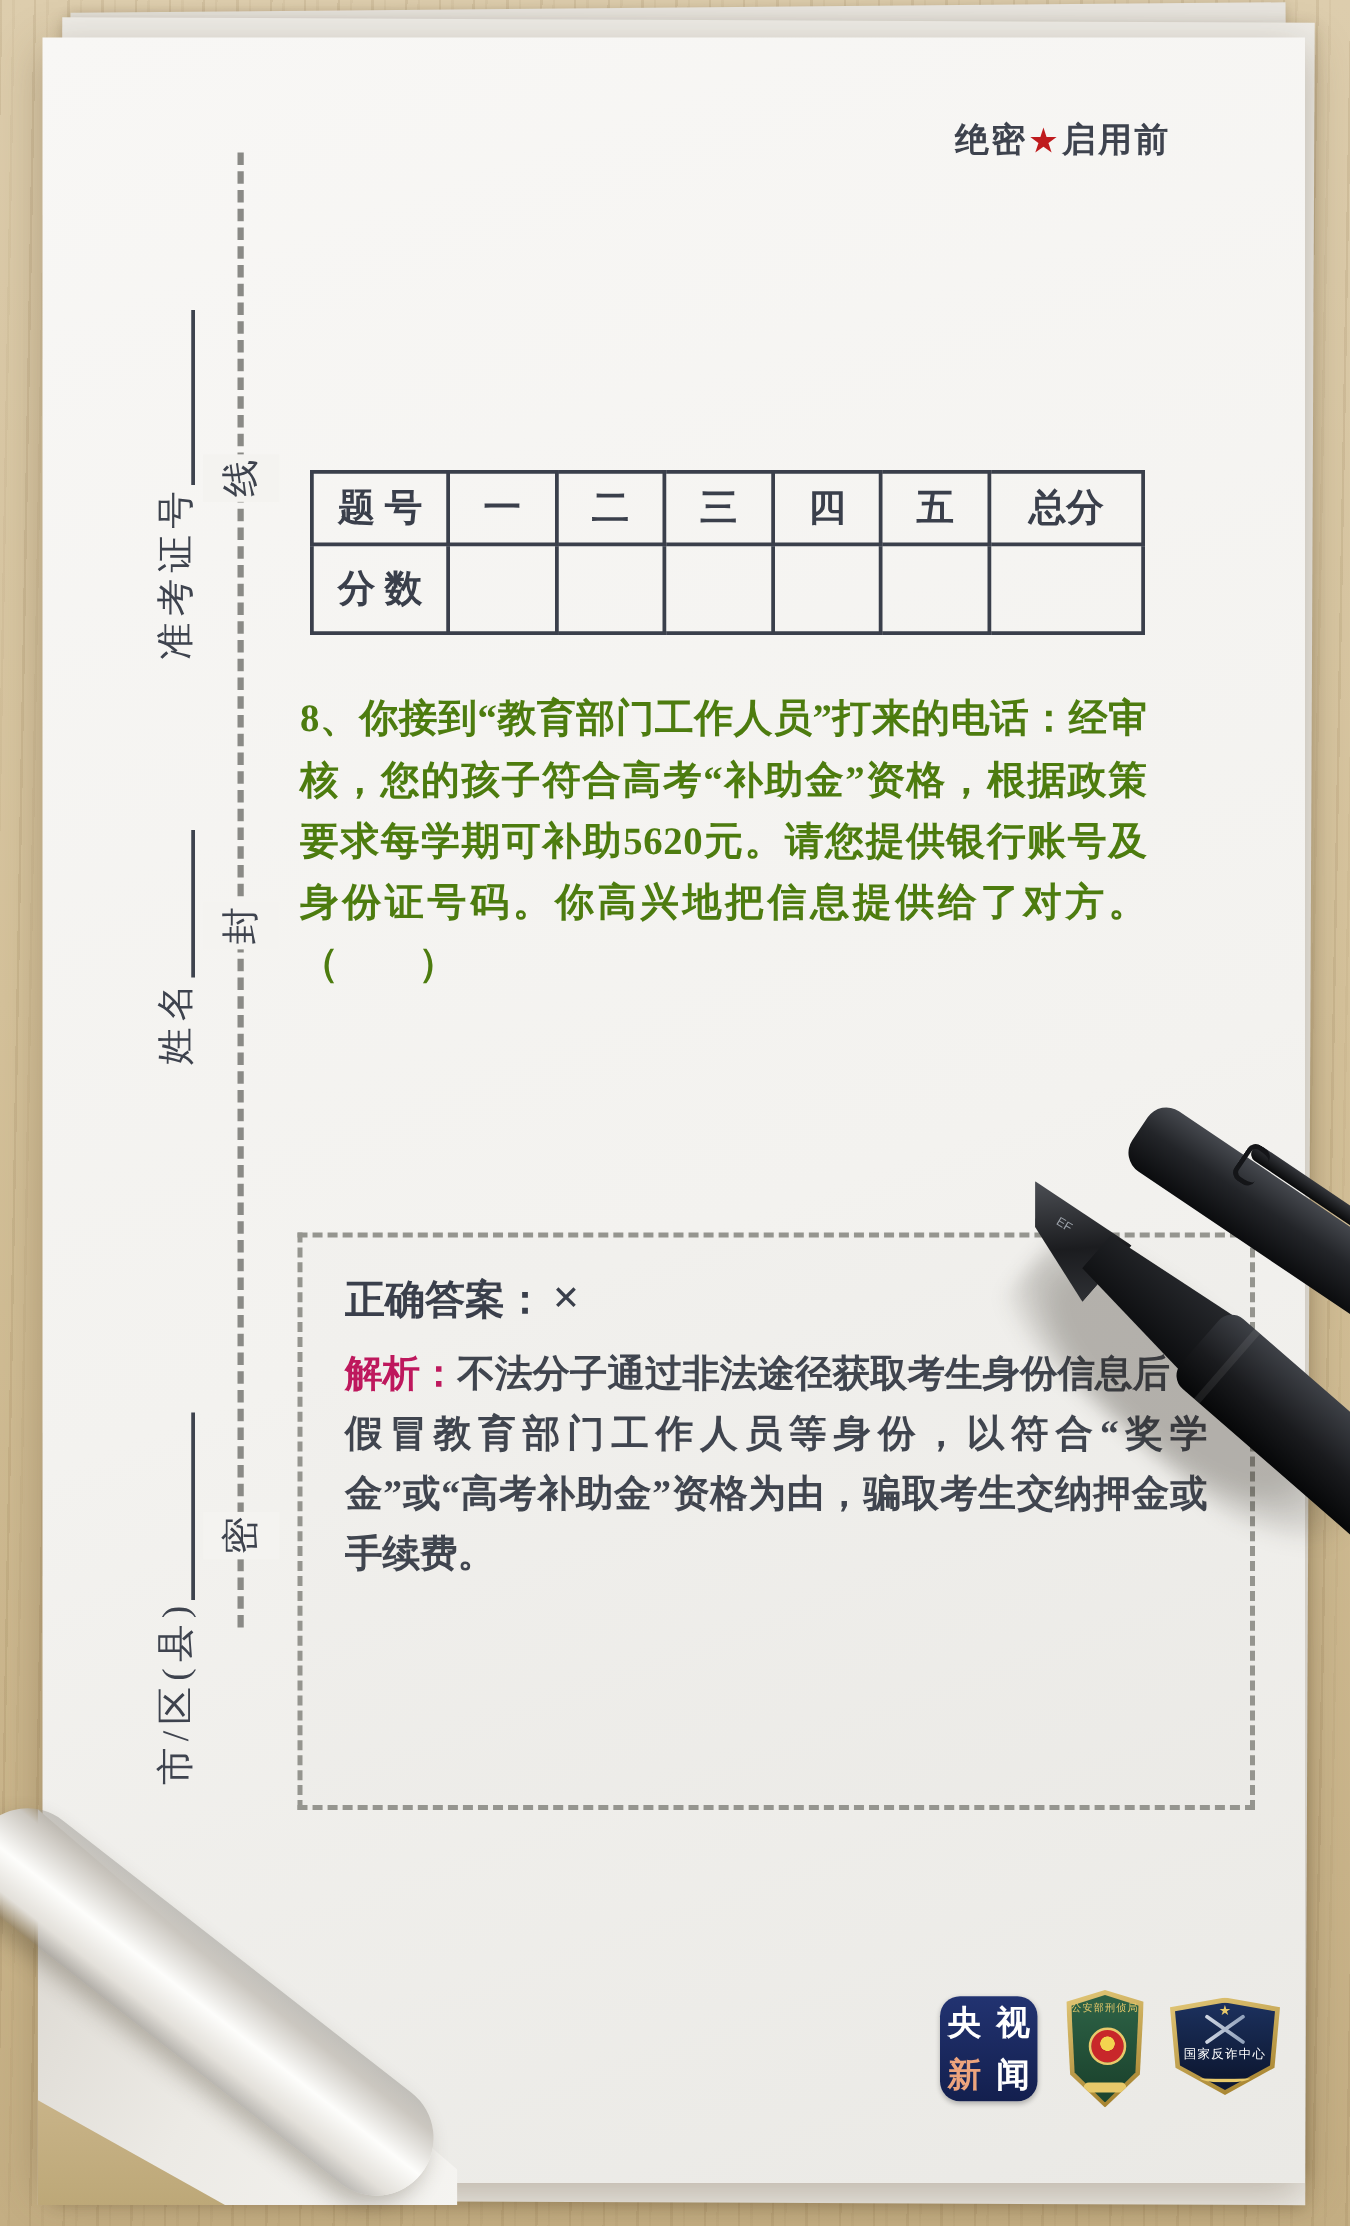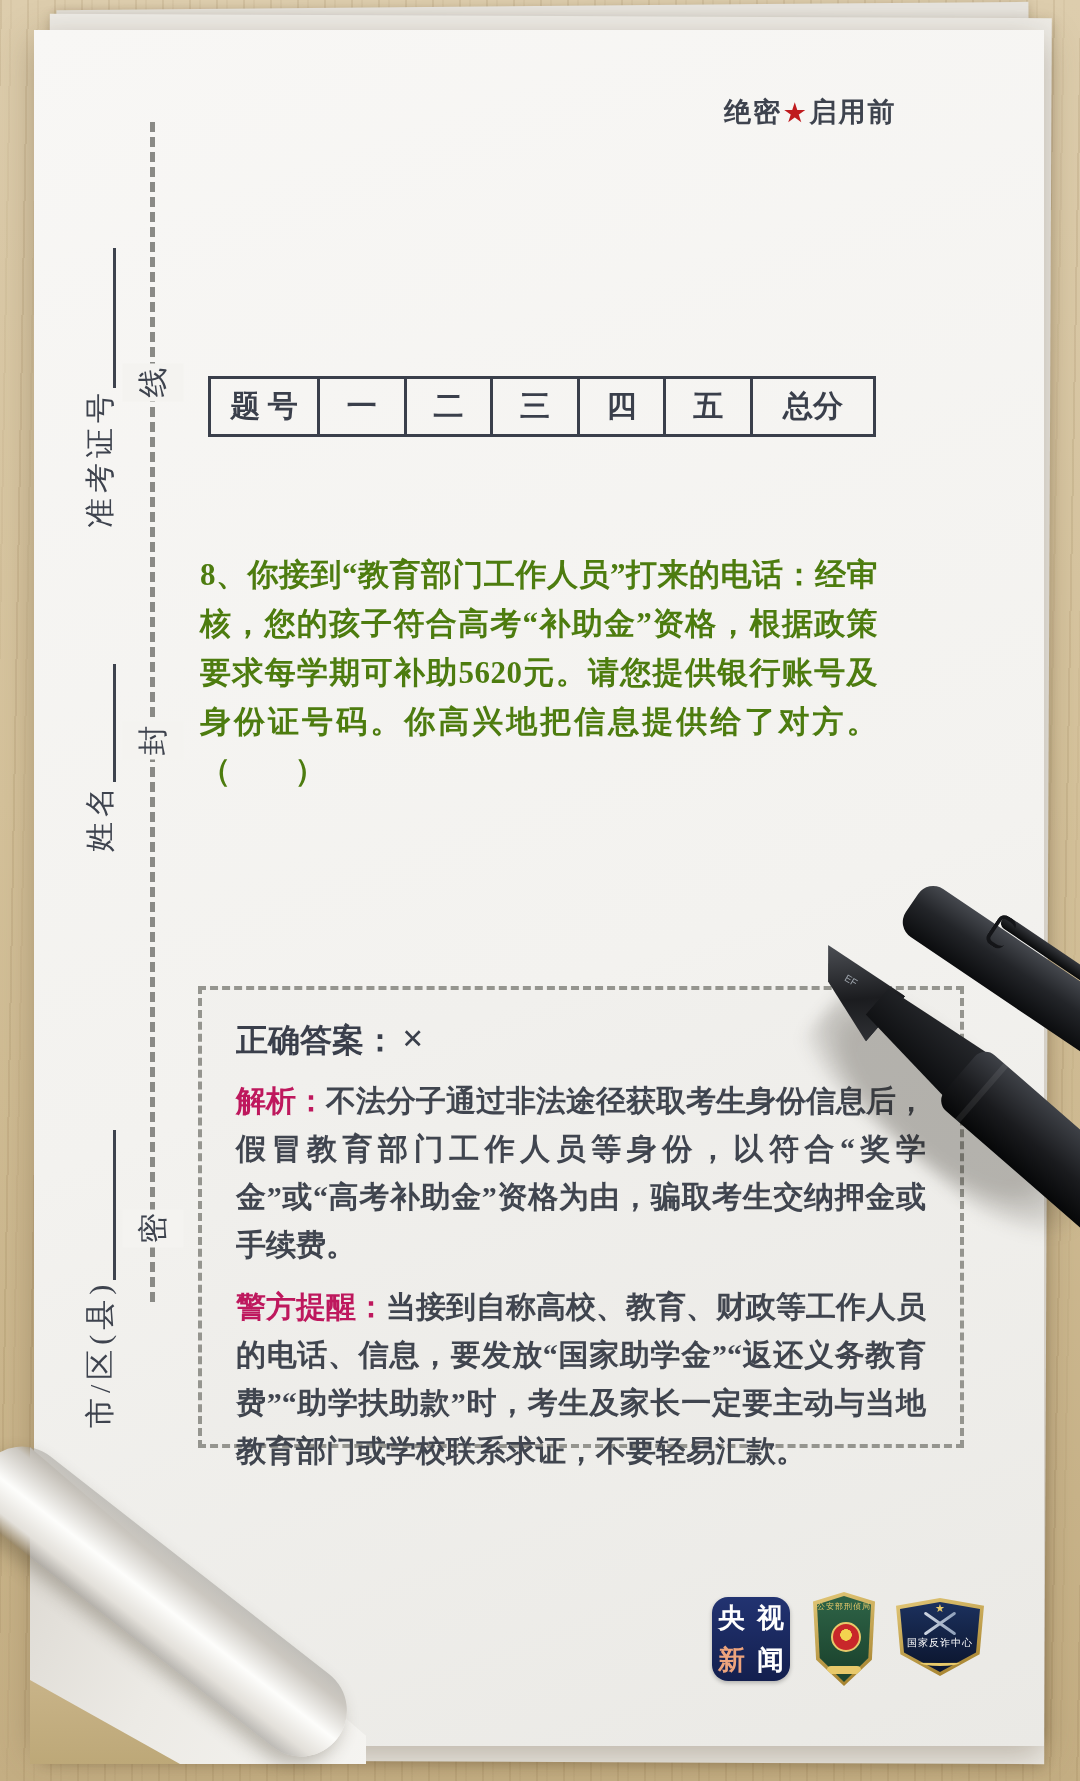--- a/index.html
+++ b/index.html
@@ -9,21 +9,21 @@
     background:
       repeating-linear-gradient(91deg, rgba(124,96,55,.12) 0 2px, transparent 2px 10px, rgba(124,96,55,.06) 10px 12px, transparent 12px 27px),
       linear-gradient(180deg,#ddcdad 0%,#d5c29b 45%,#c4ae83 100%);
   }
   .sheet{position:absolute;}
   .sheet3{left:64px;top:6px;width:972px;height:1736px;background:#e6e3dd;transform:rotate(-.5deg);box-shadow:0 2px 10px rgba(70,50,20,.25);}
   .sheet2{left:46px;top:16px;width:1002px;height:1746px;background:#eeece7;transform:rotate(.25deg);box-shadow:0 3px 12px rgba(70,50,20,.25);}
   .sheet-main{left:34px;top:30px;width:1010px;height:1716px;z-index:3;
     background:linear-gradient(160deg,#f8f7f5 0%,#f3f2ef 55%,#eae9e5 100%);
     box-shadow:0 10px 34px rgba(90,70,40,.35);}
-  .content{position:absolute;inset:0;z-index:5;color:#3e434e;}
+  .content{position:absolute;inset:0;z-index:5;color:#3e434e;margin-left:40px;}
 
   .classified{position:absolute;left:724px;top:94px;font-size:27px;font-weight:bold;letter-spacing:2px;white-space:nowrap;}
   .classified .star{color:#bf1b1e;font-size:24px;padding:0 2px;}
 
   .title-wrap{position:absolute;left:150px;top:148px;width:720px;text-align:center;font-weight:bold;color:#3c414d;}
   .title-l1{font-size:64px;letter-spacing:3px;line-height:1.12;}
   .title-l2{font-size:62px;letter-spacing:6px;line-height:1.1;margin-top:8px;}
 
   .subtitle{position:absolute;left:200px;top:329px;font-size:29px;letter-spacing:.5px;color:#3f4450;}
 
@@ -124,31 +124,39 @@
     <tbody>
         <tr class="hd">
       <td class="c-first">题 号</td>
       <td>一</td>
       <td>二</td>
       <td>三</td>
       <td>四</td>
       <td>五</td>
       <td class="c-last">总分</td>
     </tr>
+    <tr class="bd">
+      <td>分 数</td>
+      <td></td>
+      <td></td>
+      <td></td>
+      <td></td>
+      <td></td>
+      <td></td>
+    </tr>
   </tbody>
     </table>
 
   <div class="question"><span>8、</span><span>你接到“教育部门工作人员”打来的电话：经审核，您的孩子符合高考“补助金”资格，根据政策要求每学期可补助5620元。请您提供银行账号及身份证号码。你高兴地把信息提供给了对方。（　　）</span></div>
 
   <div class="answer-box">
     <div class="ans-line">
       <span>正确答案：</span><span class="ans-x">×</span>
     </div>
     <p><b>解析：</b><span>不法分子通过非法途径获取考生身份信息后，假冒教育部门工作人员等身份，以符合“奖学金”或“高考补助金”资格为由，骗取考生交纳押金或手续费。</span></p>
-    <p><b>警方提醒：</b><span>当接到自称高校、教育、财政等工作人员的电话、信息，要发放“国家助学金”“返还义务教育费”“助学扶助款”时，考生及家长一定要主动与当地教育部门或学校联系求证，不要轻易汇款。</span></p>
   </div>
 
   <div class="seal-line"></div>
   <div class="seal-char" style="top:352px;">线</div>
   <div class="seal-char" style="top:710px;">封</div>
   <div class="seal-char" style="top:1198px;">密</div>
 
   <div class="margin-field" style="left:80px;top:528px;">
     <span>准考证号</span><span class="blank" style="width:140px;"></span>
   </div>

